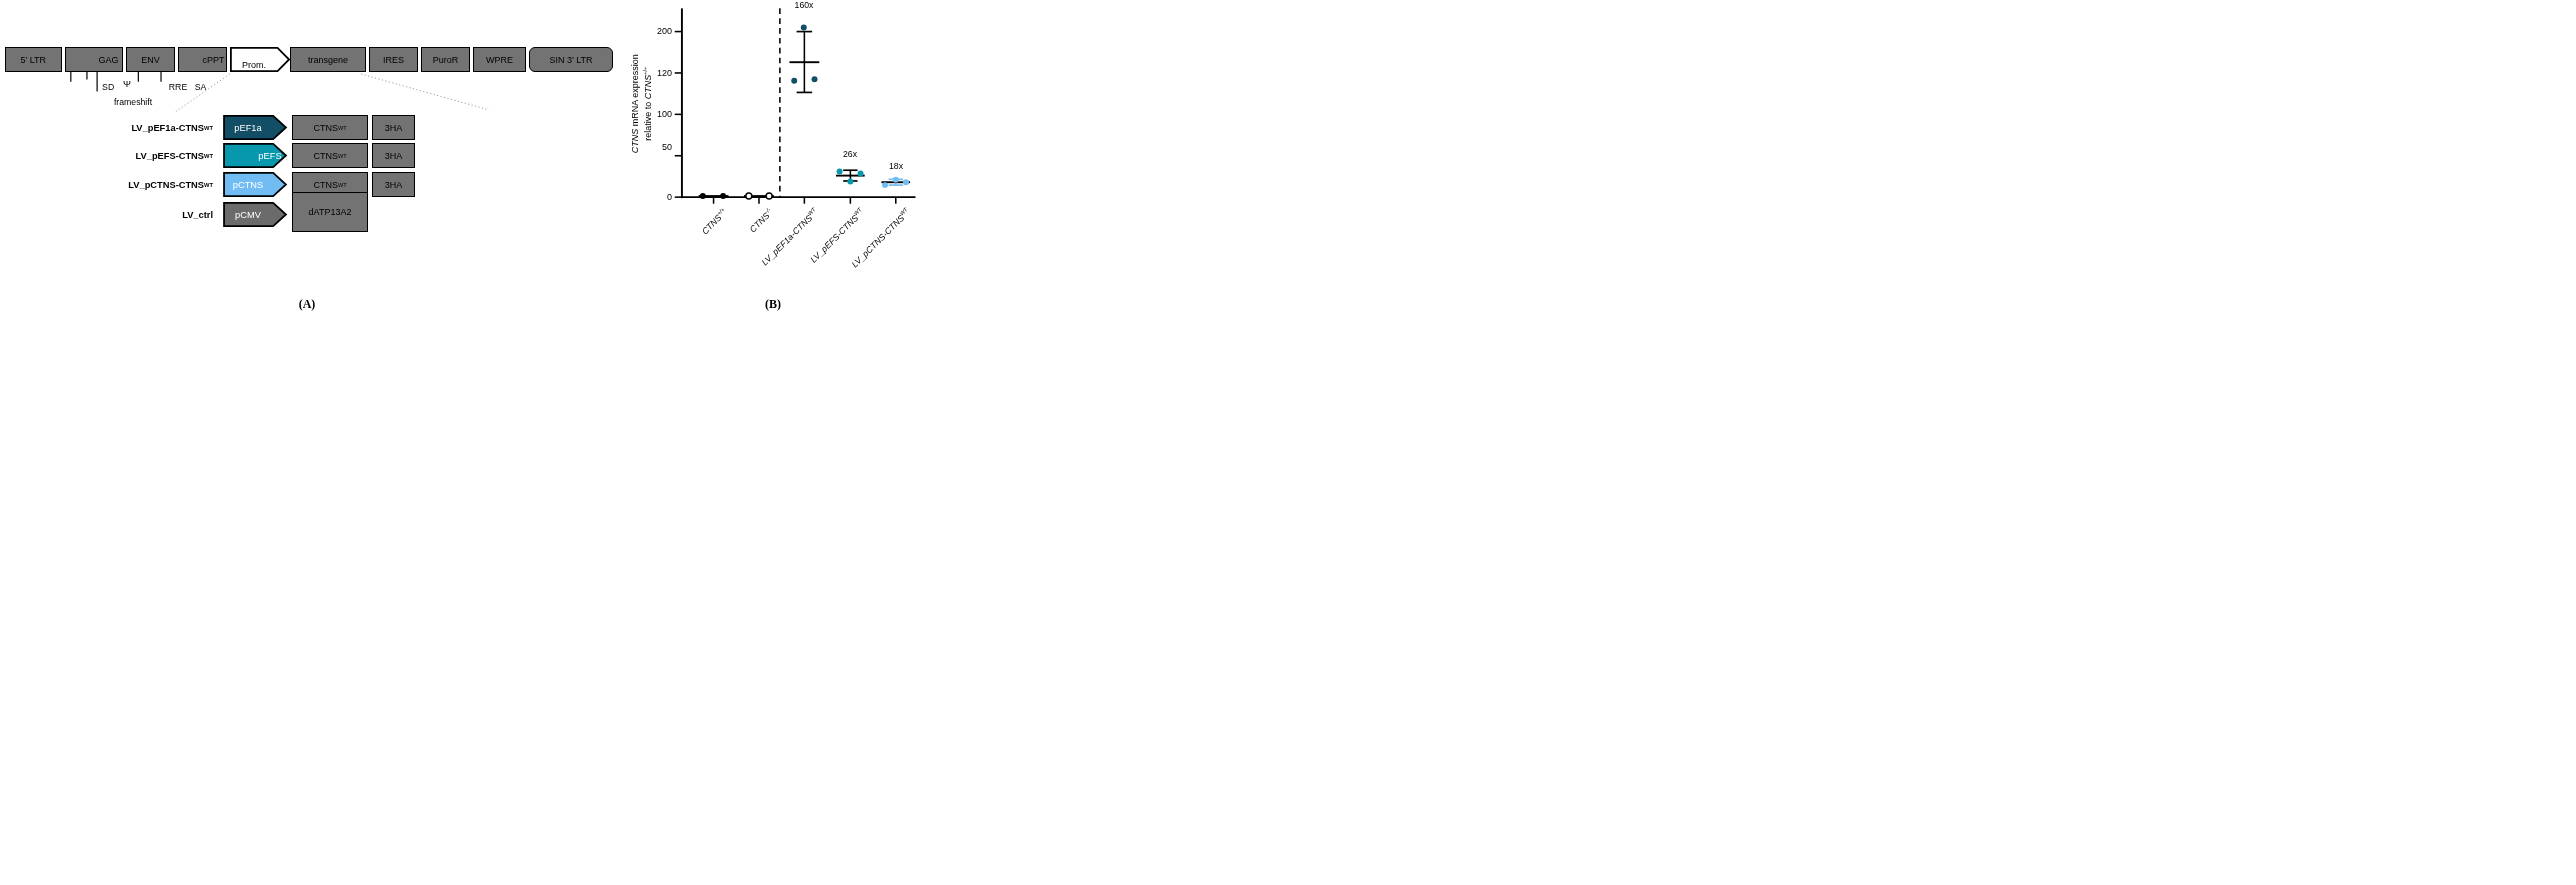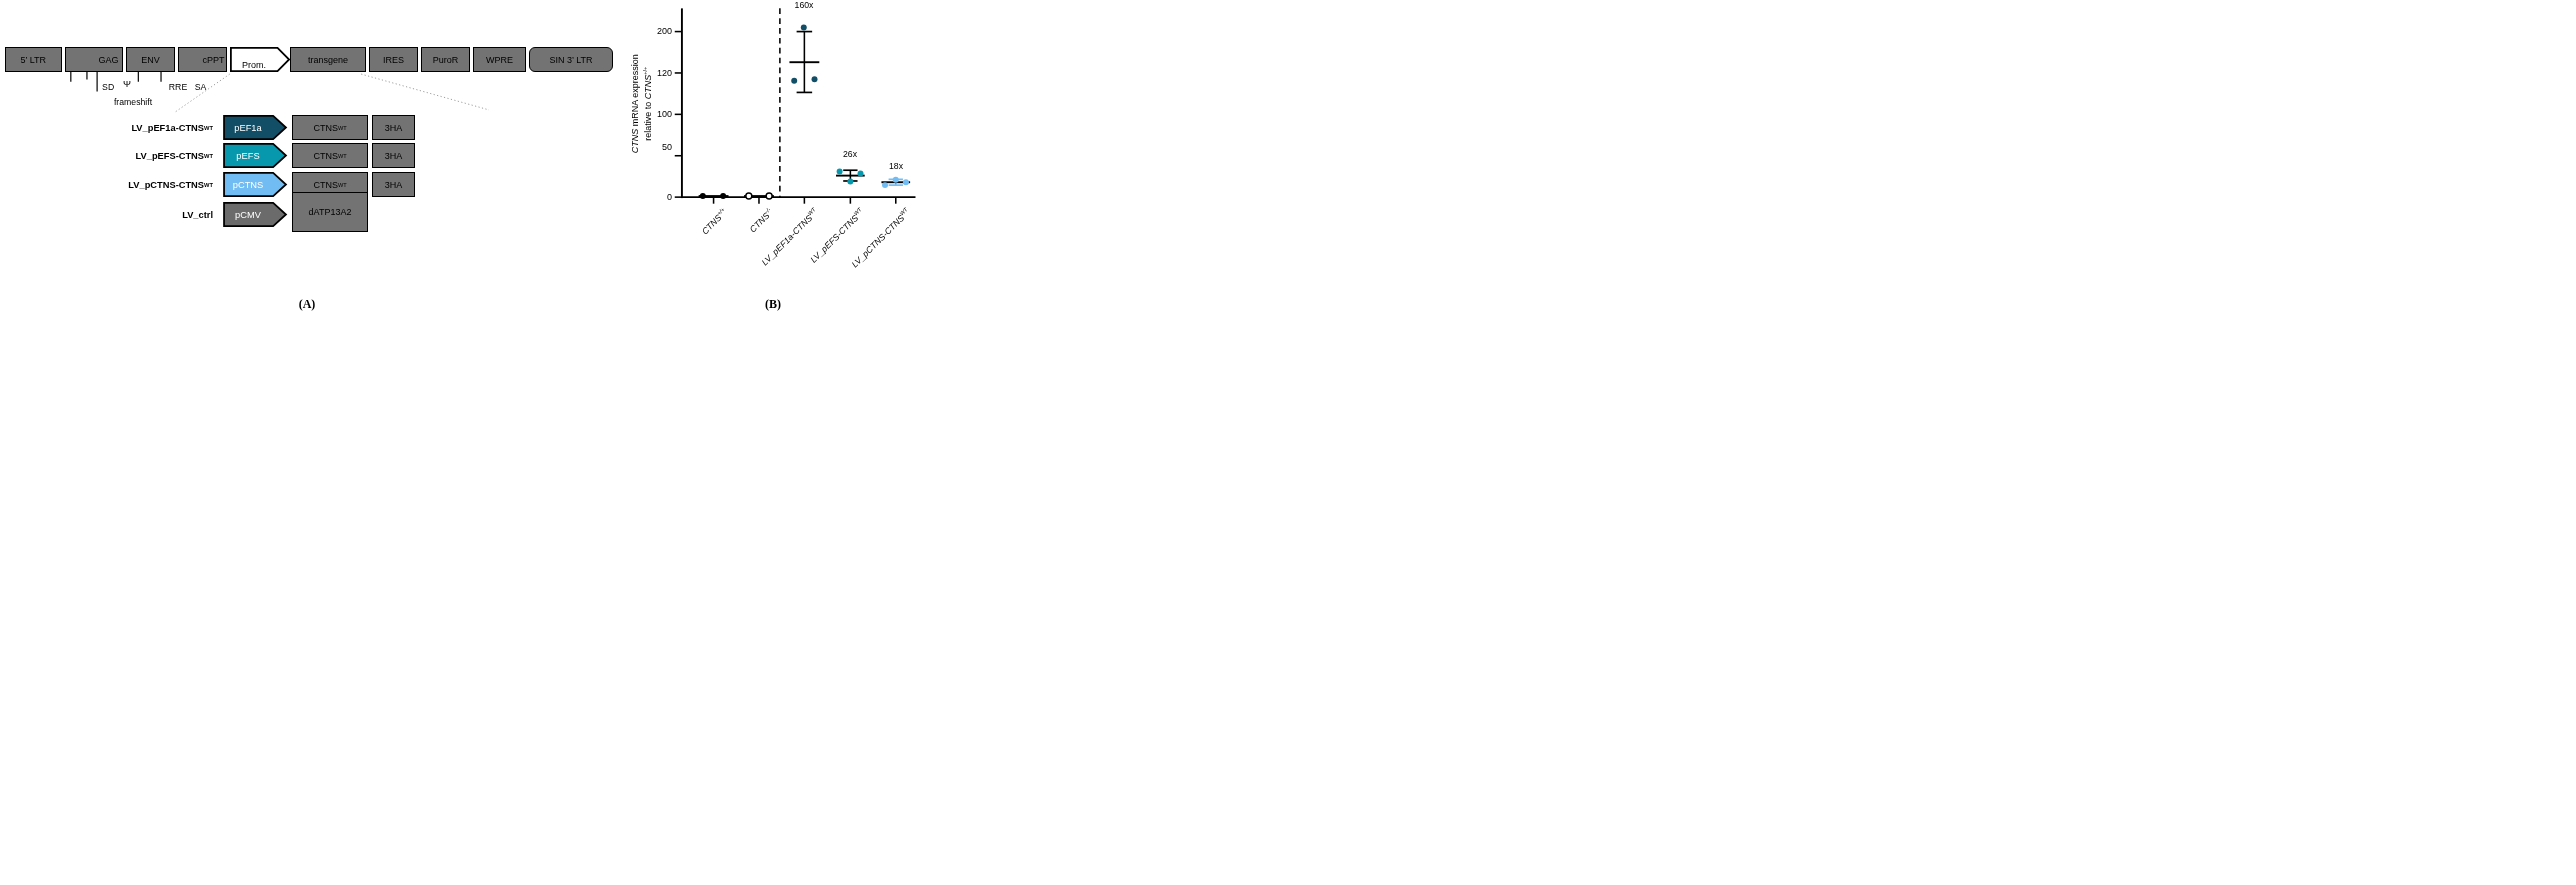--- a/index.html
+++ b/index.html
@@ -132,21 +132,21 @@
       <div class="vbox" style="left: 372px; top: 115px; width: 43px; height: 25px;">
         <span>3HA</span>
       </div>
       <div class="construct-label" style="left: 64px; top: 143px;">
         <span>LV_pEFS-CTNS</span>
         <sup>WT</sup>
       </div>
       <svg width="64" height="25" style="left:223px;top:143px;" viewBox="0 0 107 42">
         <polygon points="1.5,1.5 84,1.5 105.5,21 84,40.5 1.5,40.5" fill="#0898ae" stroke="#000" stroke-width="3" stroke-linejoin="miter"></polygon>
       </svg>
-      <div class="promo-text" style="left: 223px; top: 143px; width: 50px;">pEFS</div>
+      <div class="promo-text" style="left: 223px; top: 143px; width: 50px; padding-left: 22px;">pEFS</div>
       <div class="vbox" style="left: 292px; top: 143px; width: 76px; height: 25px;">
         <span>CTNS</span>
         <sup>WT</sup>
       </div>
       <div class="vbox" style="left: 372px; top: 143px; width: 43px; height: 25px;">
         <span>3HA</span>
       </div>
       <div class="construct-label" style="left: 64px; top: 172px;">
         <span>LV_pCTNS-CTNS</span>
         <sup>WT</sup>

